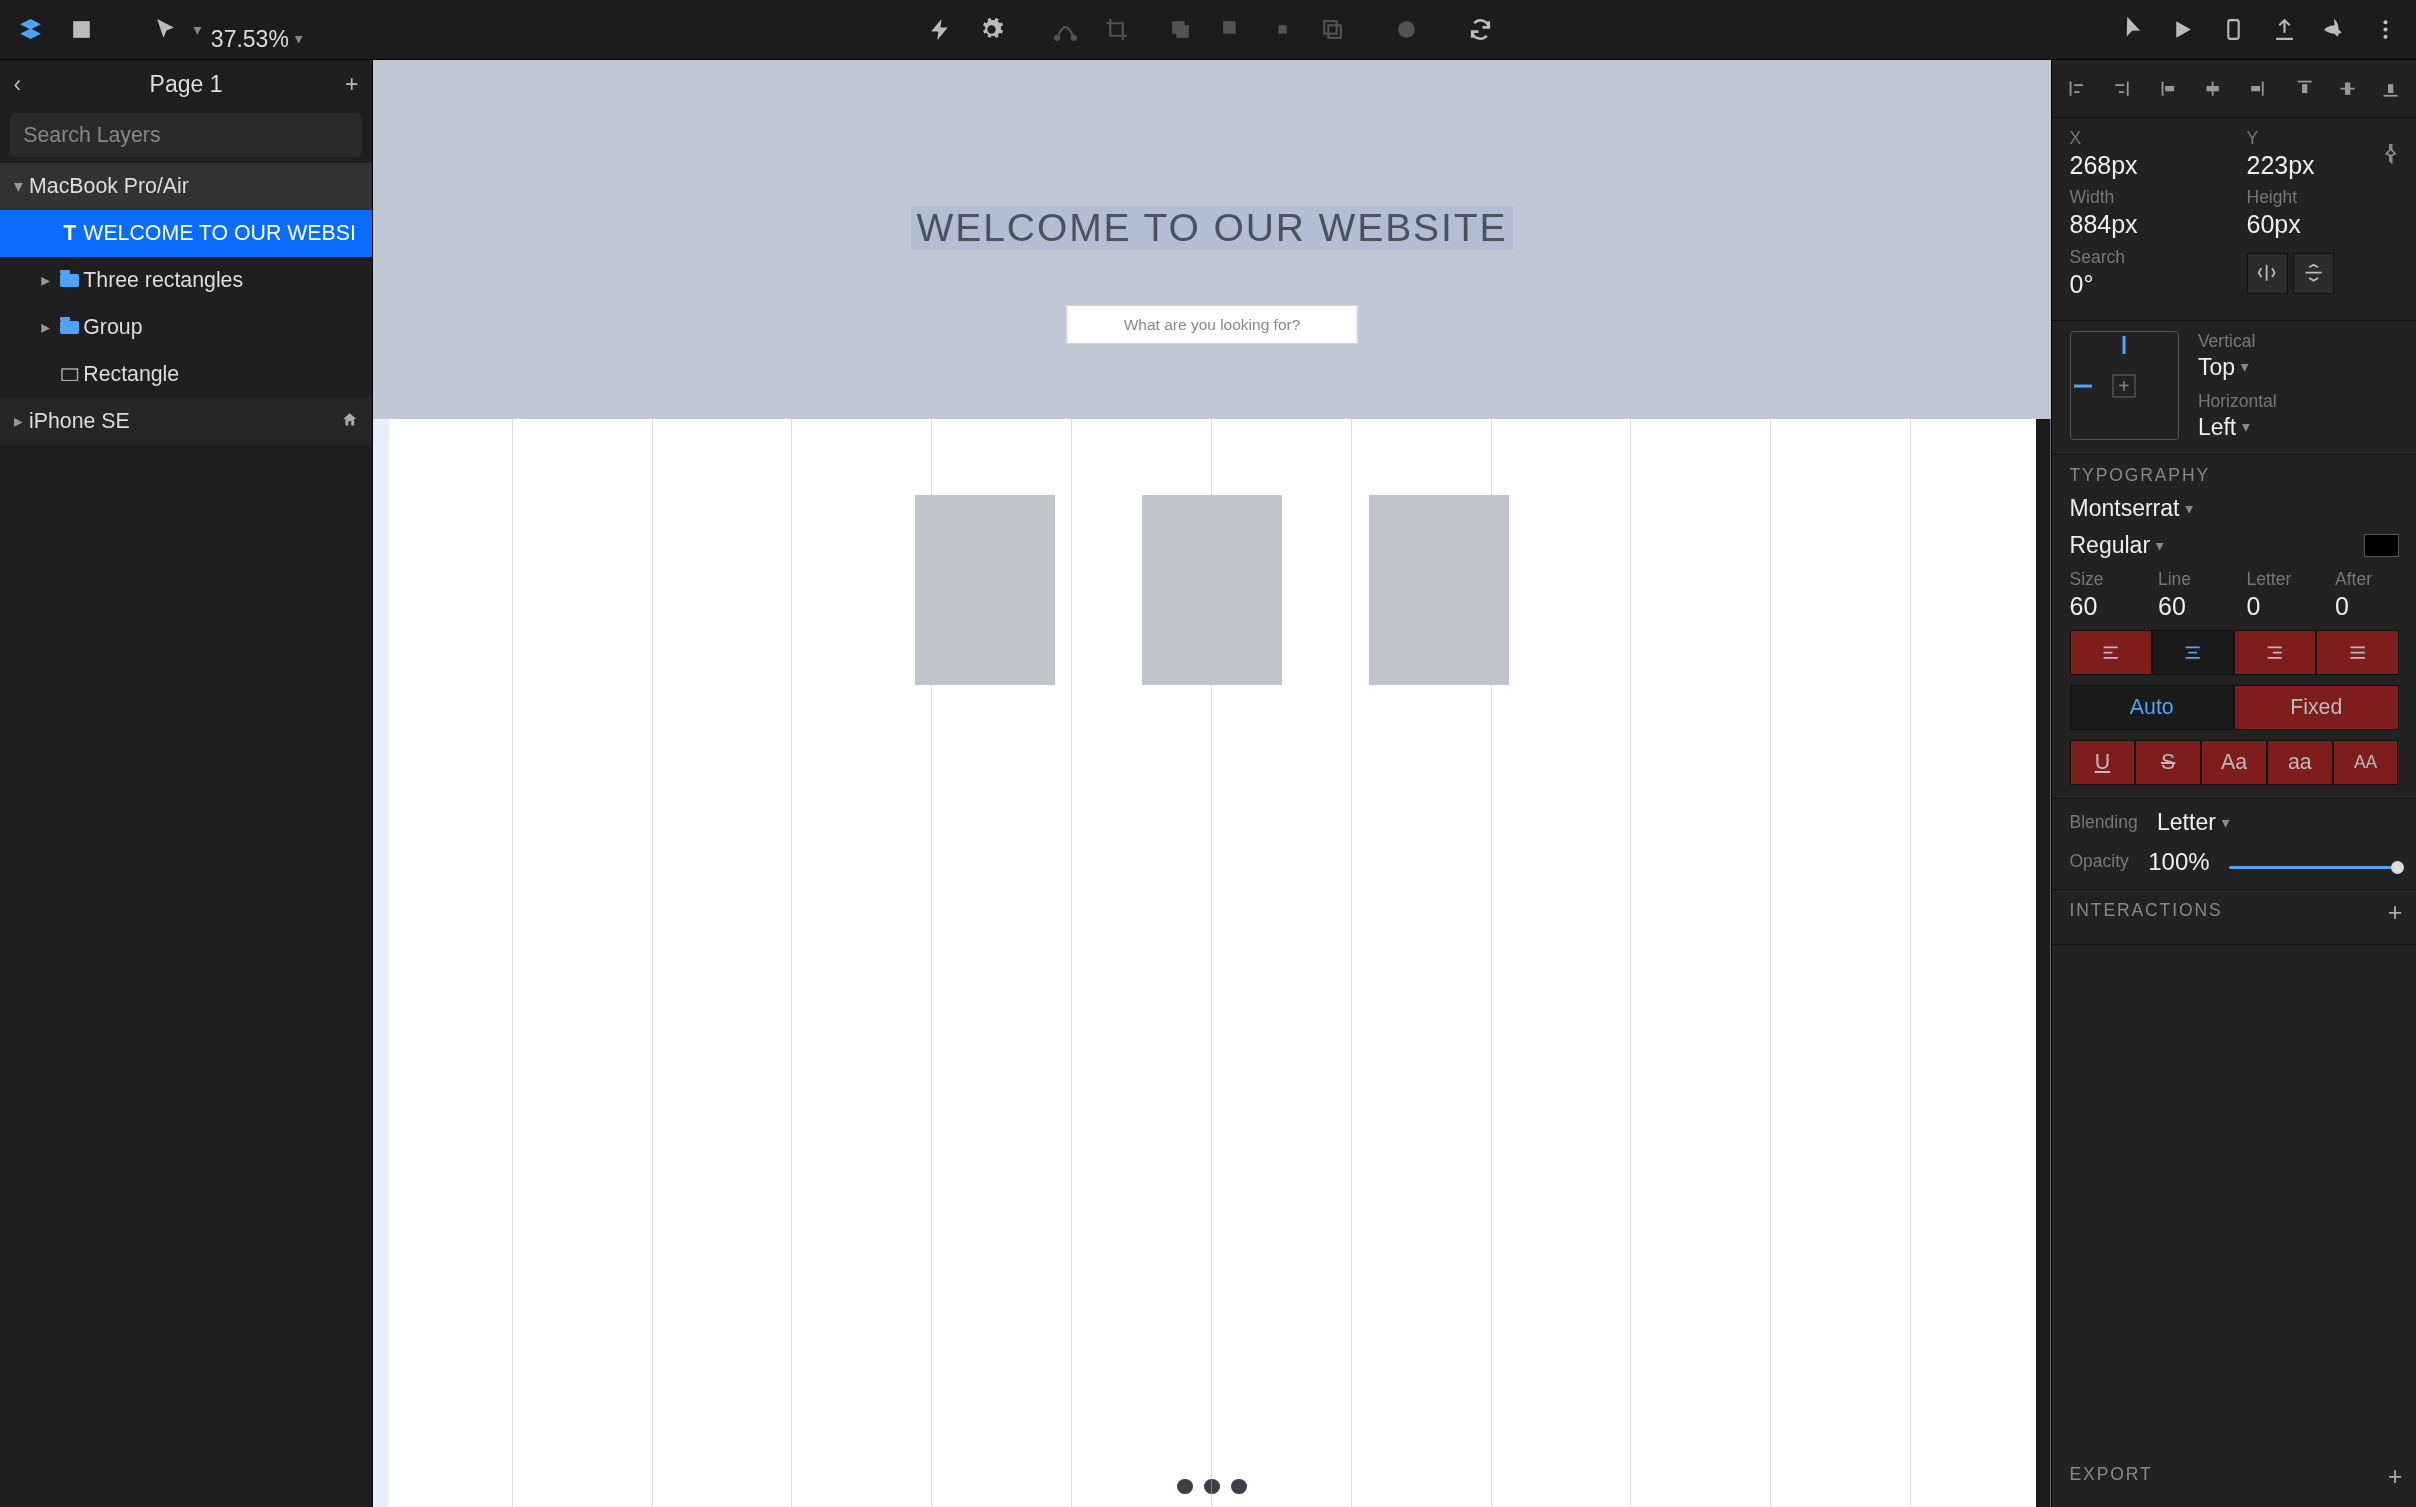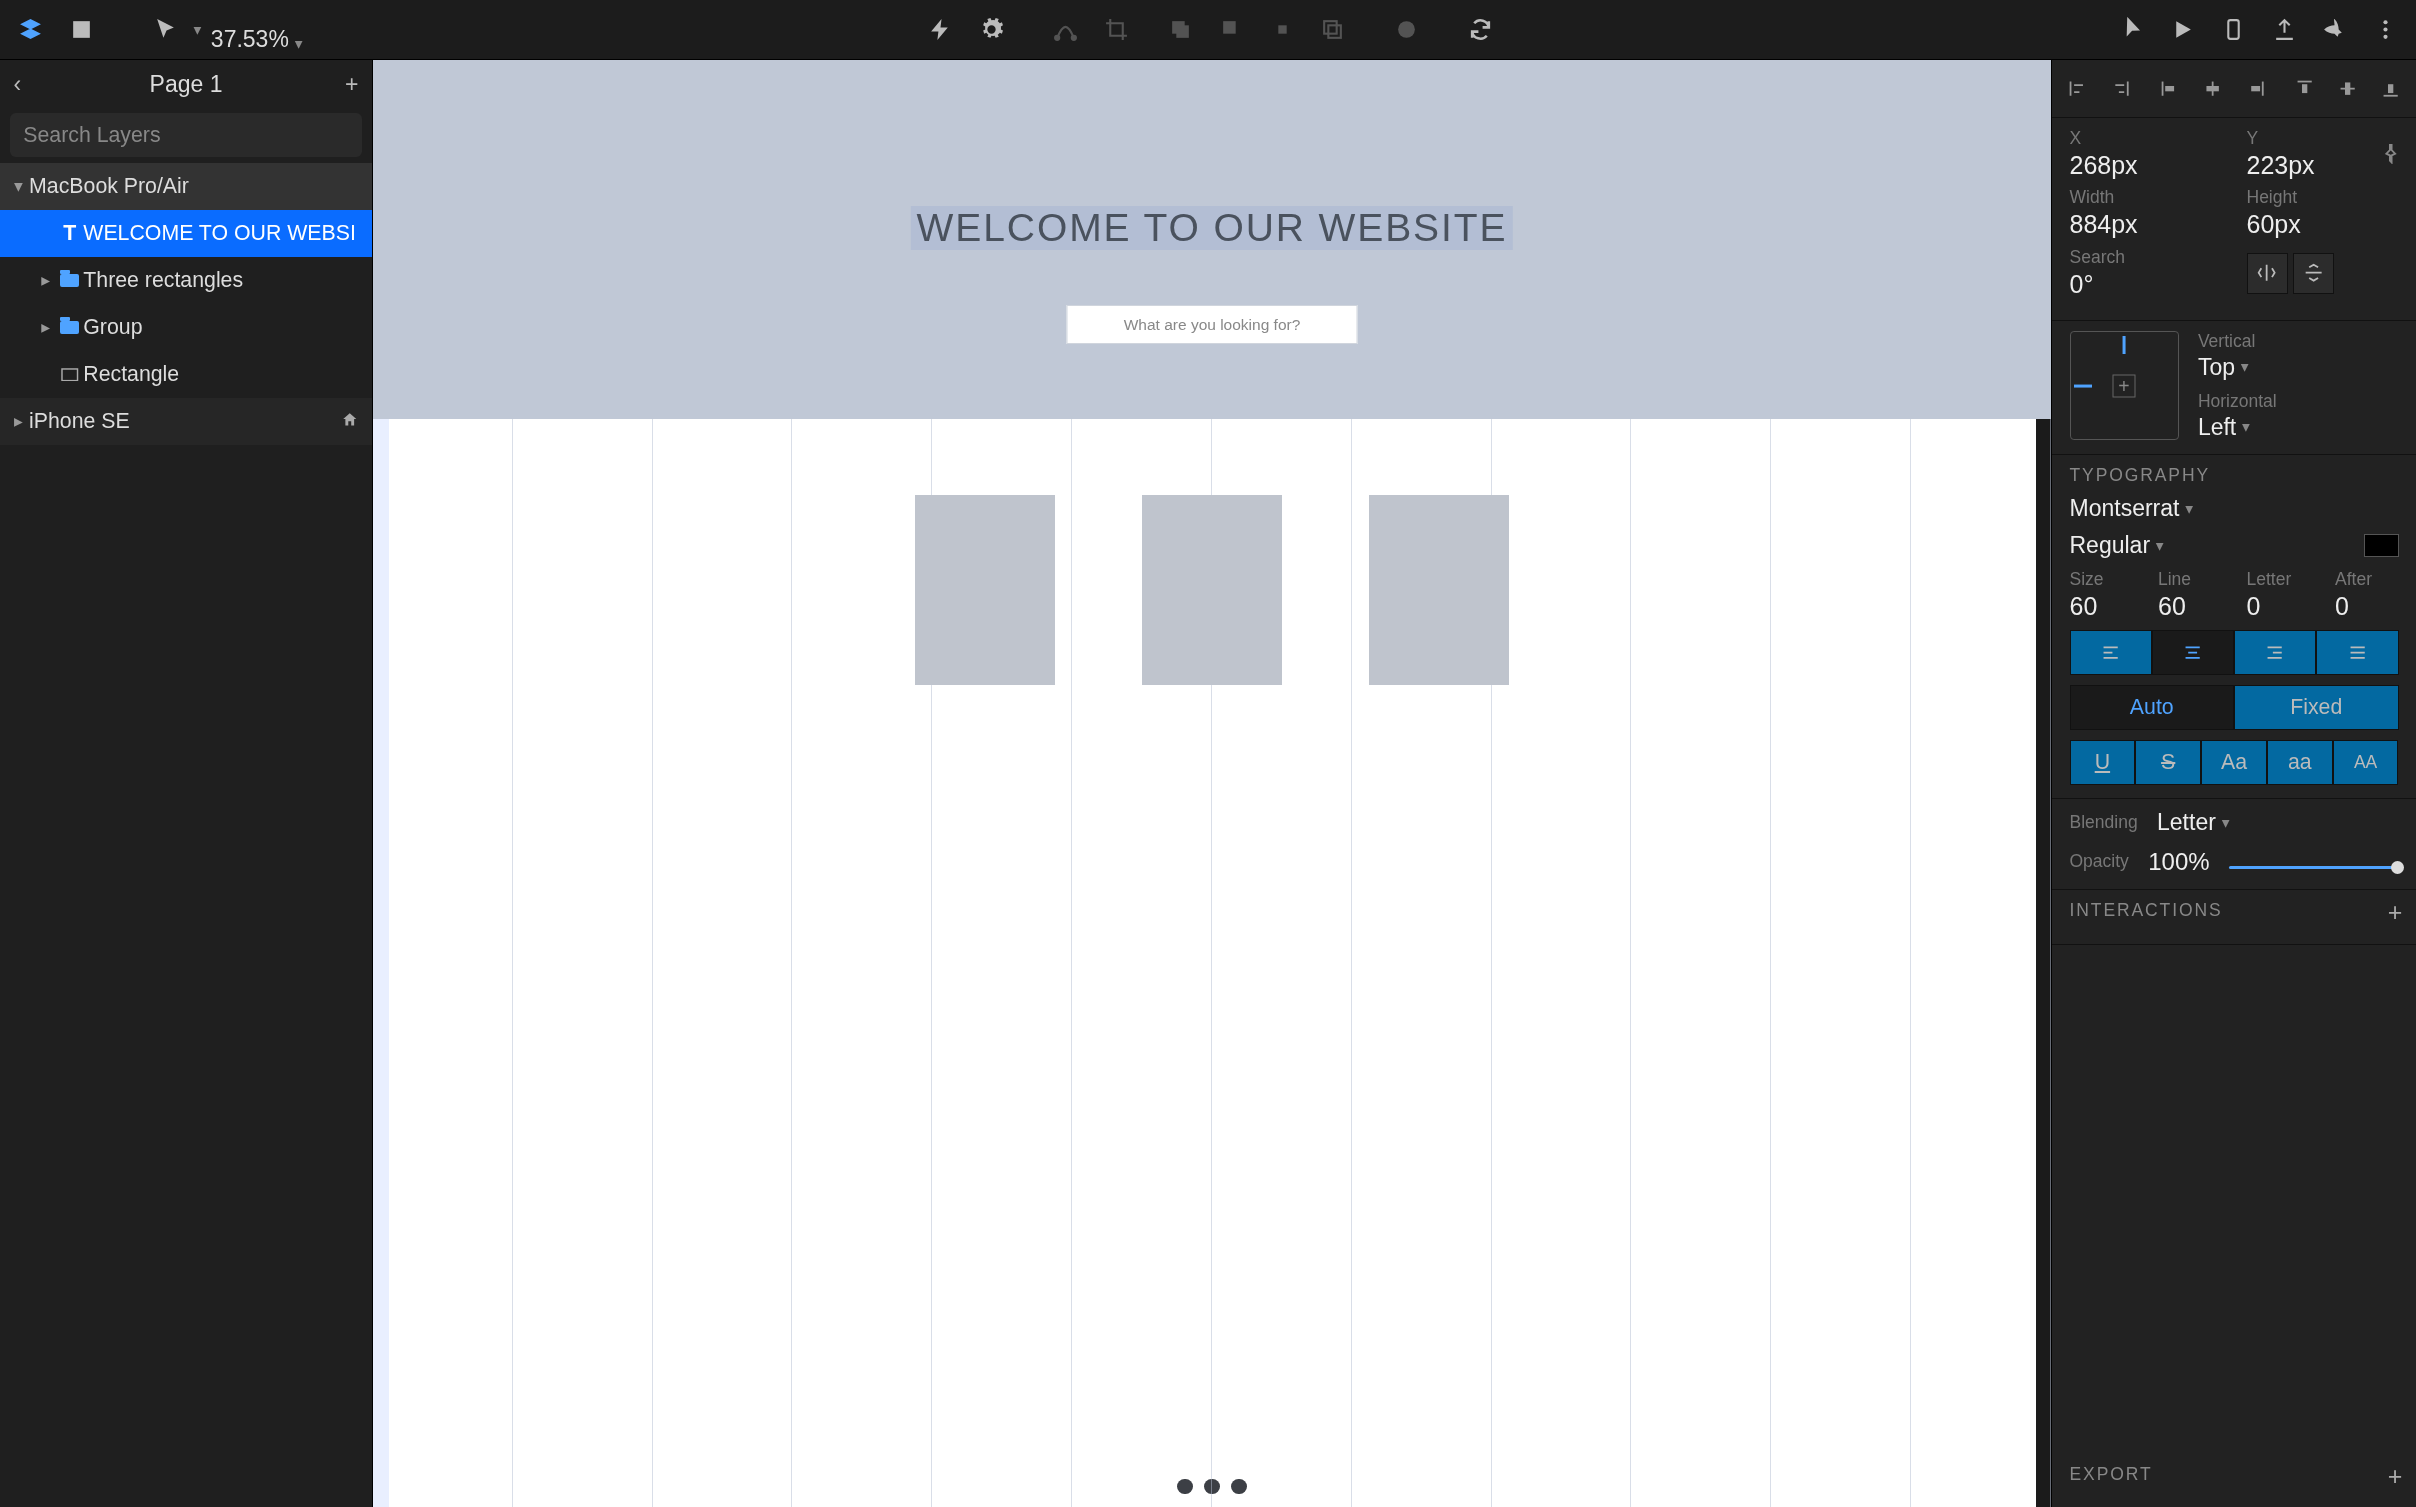--- a/index.html
+++ b/index.html
@@ -4,21 +4,21 @@
 <style>
 * { box-sizing: border-box; margin: 0; padding: 0; font-family: -apple-system, BlinkMacSystemFont, "Segoe UI", Arial, sans-serif; }
 html, body { width: 100%; height: 100%; background: #000; color: #ccc; overflow: hidden; }
 .app { display: flex; flex-direction: column; width: 2416px; height: 1508px; background: #1e1e1e; transform-origin: top left; }
 .toolbar { height: 60px; background: #1c1c1c; display: flex; align-items: center; padding: 0 7.8px; border-bottom: 1px solid #000; }
 .toolbar .group { display: flex; align-items: center; gap: 5.8px; }
 .spacer { flex: 1; }
 .tb-btn { width: 45px; height: 45px; display: flex; align-items: center; justify-content: center; cursor: pointer; border-radius: 3.9px; color: #bbb; }
 .tb-btn svg { width: 25px; height: 25px; }
 .tb-btn.dim { opacity: 0.35; }
-.zoom { color: #ddd; font-size: 23px; display: flex; align-items: flex-end; gap: 5.8px; padding: 0 9.7px; margin-top: 19px; }
+.zoom { color: #ddd; font-size: 23px; display: flex; align-items: center; gap: 5.8px; padding: 0 9.7px; margin-top: 19px; }
 .main { flex: 1; display: flex; min-height: 0; }
 .left { width: 373px; background: #1f1f1f; display: flex; flex-direction: column; border-right: 1px solid #000; }
 .page-head { height: 49px; display: flex; align-items: center; padding: 0 13.6px; color: #ddd; font-size: 23px; }
 .page-head .back { width: 29px; color: #bbb; }
 .page-head .title { flex: 1; text-align: center; }
 .page-head .add { width: 29px; text-align: right; color: #bbb; }
 .search { margin: 3.9px 9.7px 5.8px; }
 .search input { width: 100%; background: #2a2a2a; border: none; border-radius: 5.8px; padding: 9.7px 13.6px; font-size: 21.3px; color: #ddd; }
 .search input::placeholder { color: #888; }
 .layers { flex: 1; overflow: auto; }
@@ -67,21 +67,21 @@
 .rp-val { font-size: 25px; color: #eee; }
 .rp-head { font-size: 17.5px; letter-spacing: 1.9px; color: #888; margin-bottom: 9.7px; text-transform: uppercase; }
 .pin { margin-left: auto; width: 29px; height: 29px; display: flex; align-items: center; justify-content: center; }
 .constraints-box { width: 109px; height: 109px; border: 1px solid #555; position: relative; border-radius: 3.9px; }
 .constraints-box .t { position: absolute; top: 3.9px; left: 50%; transform: translateX(-50%); width: 2.9px; height: 17.5px; background: #4fa3ff; }
 .constraints-box .l { position: absolute; left: 3.9px; top: 50%; transform: translateY(-50%); width: 17.5px; height: 2.9px; background: #4fa3ff; }
 .constraints-box .c { position: absolute; left: 50%; top: 50%; transform: translate(-50%,-50%); width: 23px; height: 23px; border: 1px solid #666; display: flex; align-items: center; justify-content: center; color: #888; font-size: 19.4px; }
 .dd { color: #eee; font-size: 23px; display: flex; align-items: center; gap: 5.8px; }
 .dd .car { color: #888; font-size: 15.5px; }
 .txtalign { display: flex; gap: 0; margin-top: 9.7px; }
-.txtalign .b, .widthmode .b, .txttrans .b { flex: 1; height: 45px; background: #0369a1; display: flex; align-items: center; justify-content: center; cursor: pointer; border: 1px solid #111; color: #bbb; }
+.txtalign .b, .widthmode .b, .txttrans .b { flex: 1; height: 45px; background: #7f1d1d; display: flex; align-items: center; justify-content: center; cursor: pointer; border: 1px solid #111; color: #bbb; }
 .txtalign .b.active, .widthmode .b.active { background: #1a1a1a; color: #4fa3ff; }
 .widthmode { display: flex; margin-top: 9.7px; }
 .txttrans { display: flex; margin-top: 9.7px; }
 .swatch { width: 35px; height: 23px; background: #000; border: 1px solid #555; }
 .slider { flex: 1; height: 3.9px; background: #333; position: relative; border-radius: 1.9px; margin-top: 11.6px; }
 .slider .fill { position: absolute; left: 0; top: 0; bottom: 0; width: 100%; background: #4fa3ff; border-radius: 1.9px; }
 .slider .thumb { position: absolute; right: -5.8px; top: -4.9px; width: 13.6px; height: 13.6px; background: #ddd; border-radius: 50%; }
 .plus { position: absolute; right: 13.6px; color: #aaa; font-size: 25px; }
 .flipbtn { width: 41px; height: 41px; background: #2c2c2c; display: flex; align-items: center; justify-content: center; color: #bbb; border: 1px solid #111; }
 </style>

